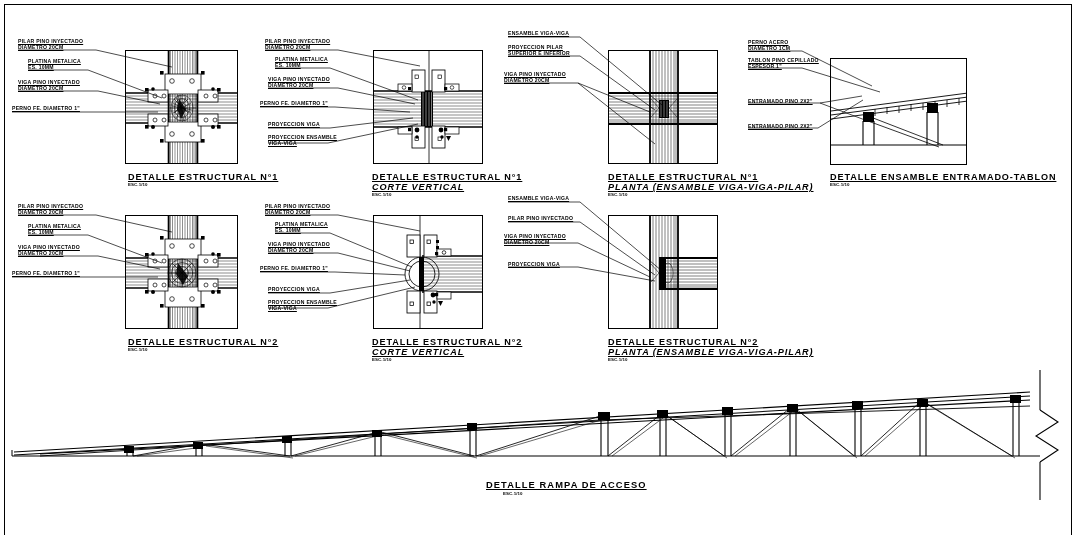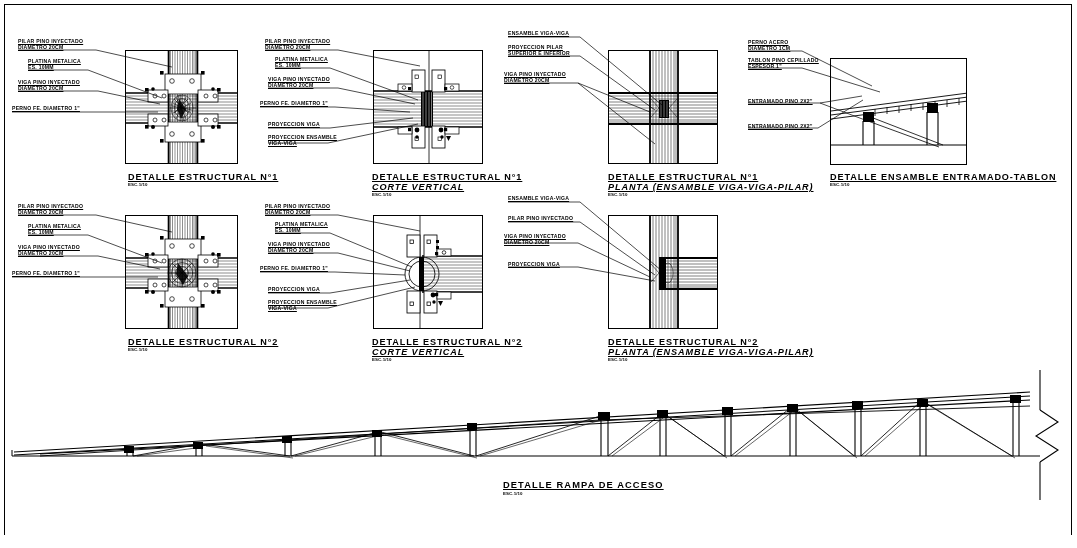--- a/index.html
+++ b/index.html
@@ -910,17 +910,17 @@
         <line x1="1040" y1="0" x2="1040" y2="40"></line>
         <polyline points="1040,40 1058,52 1036,66 1058,80 1040,92"></polyline>
         <line x1="1040" y1="92" x2="1040" y2="130"></line>
       </g>
 
       <g stroke="#000" stroke-width="1" fill="none">
         <line x1="12" y1="80" x2="12" y2="86"></line>
       </g>
     </svg>
 
-    <div class="ramp-title" style="left:503px;top:110px;">DETALLE RAMPA DE ACCESO</div>
+    <div class="ramp-title" style="left:486px;top:110px;">DETALLE RAMPA DE ACCESO</div>
     <div class="scale" style="left:503px;top:121px;">ESC.1/10</div>
   </div>
 
 </div>
 
 </body></html>

